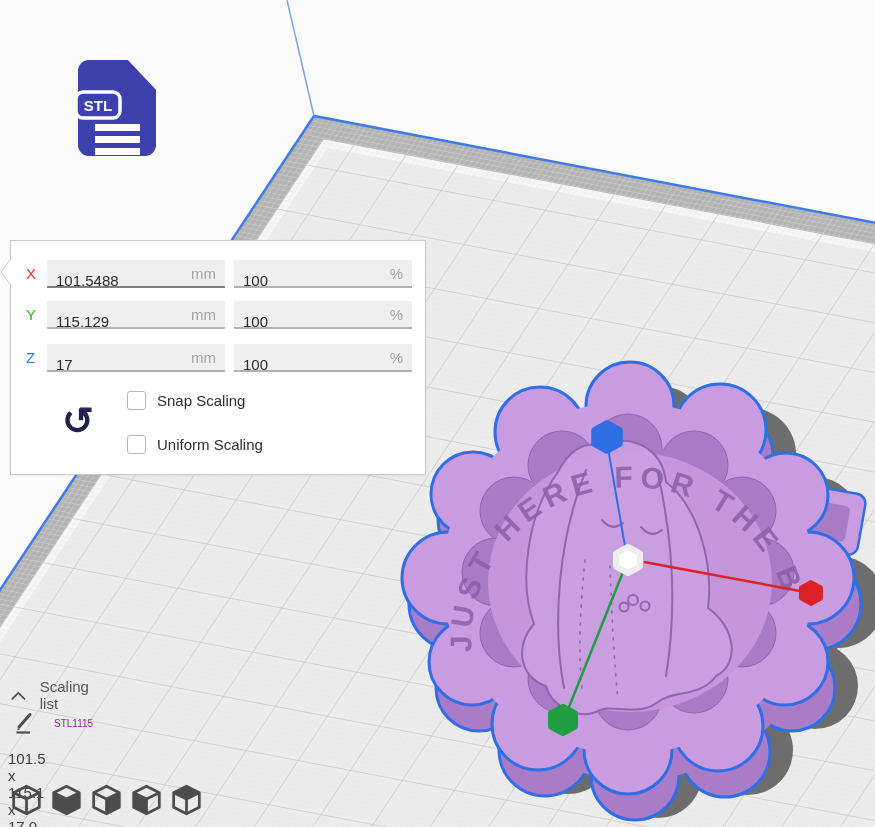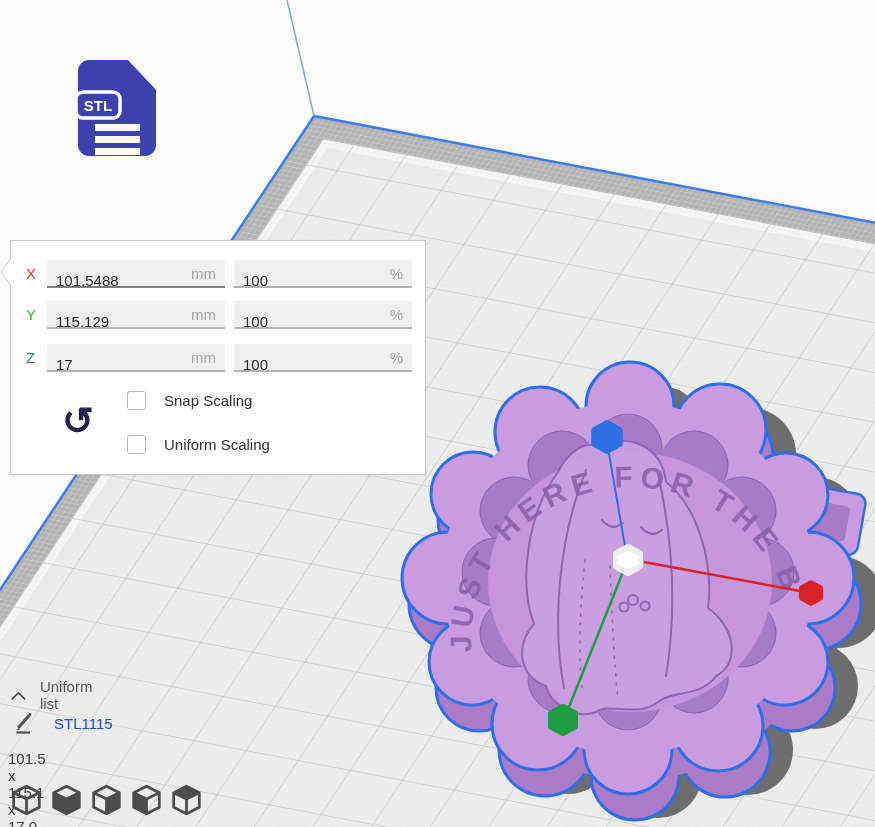--- a/index.html
+++ b/index.html
@@ -32,34 +32,34 @@
   .field input {
     border:none; background:transparent; font-size:15px; color:#2b2b2b;
     width:100%; padding:0; font-family:inherit; outline:none;margin-top:14px;
   }
   .unit { color:#a5a5a5; font-size:15px; flex:none; }
   .reset-btn {
     position:absolute; left:44px; top:156px; width:46px; height:48px;
     border:none; background:transparent; color:#20214f; font-size:38px; line-height:44px;
     cursor:pointer; -webkit-text-stroke:1.2px #20214f; padding:0;
   }
-  .check-row { position:absolute; left:116px; display:flex; align-items:center; gap:18px; }
+  .check-row { position:absolute; left:116px; display:flex; align-items:center; gap:11px; }
   .check-row.snap { top:150px; } .check-row.uniform { top:194px; }
   .check-row input[type=checkbox] {
     appearance:none; -webkit-appearance:none; width:19px; height:19px;
     border:1px solid #b9b9b9; border-radius:3px; background:#fdfdfd; margin:0;
   }
   .check-label { font-size:15px; color:#2e2e2e; }
 
   
   .object-list { position:absolute; left:0; top:0; color:#4a4a4a; }
   .ol-header { position:absolute; left:10px; top:678px; display:flex; align-items:center; gap:13px; cursor:pointer; }
   .ol-title { font-size:15px; color:#565656; }
   .ol-item { position:absolute; left:14px; top:712px; display:flex; align-items:center; gap:18px; cursor:pointer; }
-  .ol-name { font-size:15px; color:#1d4ed8; }
+  .ol-name { font-size:10px; color:#a21caf; }
   .ol-dims { position:absolute; left:8px; top:750px; font-size:15px; color:#3d3d3d; }
 
   
   .view-toolbar { position:absolute; left:9px; top:781px; display:flex; gap:6px; }
   .view-btn { width:34px; height:40px; padding:1px 0 0 0; border:none; background:transparent; cursor:pointer; }
   .cube-stroke { stroke:#4c4c4c; stroke-width:3; fill:none; stroke-linejoin:round; }
   .cube-fill   { fill:#4c4c4c; stroke:#4c4c4c; stroke-width:1; stroke-linejoin:round; }
 </style>
 </head>
 <body>
@@ -235,21 +235,21 @@
     <input type="checkbox" style="">
     <span class="check-label">Uniform Scaling</span>
   </label>
 </div>
 
 <div class="object-list">
   <div class="ol-header">
     <svg width="22" height="13" viewBox="0 0 22 13">
       <polyline points="3,11 11,3 19,11" fill="none" stroke="#4f4f4f" stroke-width="2.4" stroke-linecap="round" stroke-linejoin="round"></polyline>
     </svg>
-    <span class="ol-title">Uniform list</span>
+    <span class="ol-title">Scaling list</span>
   </div>
   <div class="ol-item">
     <svg width="22" height="22" viewBox="0 0 22 22">
       <line x1="5" y1="15" x2="16" y2="2.5" stroke="#4f4f4f" stroke-width="3" stroke-linecap="round"></line>
       <polygon points="4,16 3,18.2 6.2,17.6" fill="#4f4f4f"></polygon>
       <line x1="2.5" y1="20.5" x2="16" y2="20.5" stroke="#4f4f4f" stroke-width="2.2"></line>
     </svg>
     <span class="ol-name">STL1115</span>
   </div>
   <div class="ol-dims">101.5 x 115.1 x 17.0 mm</div>

